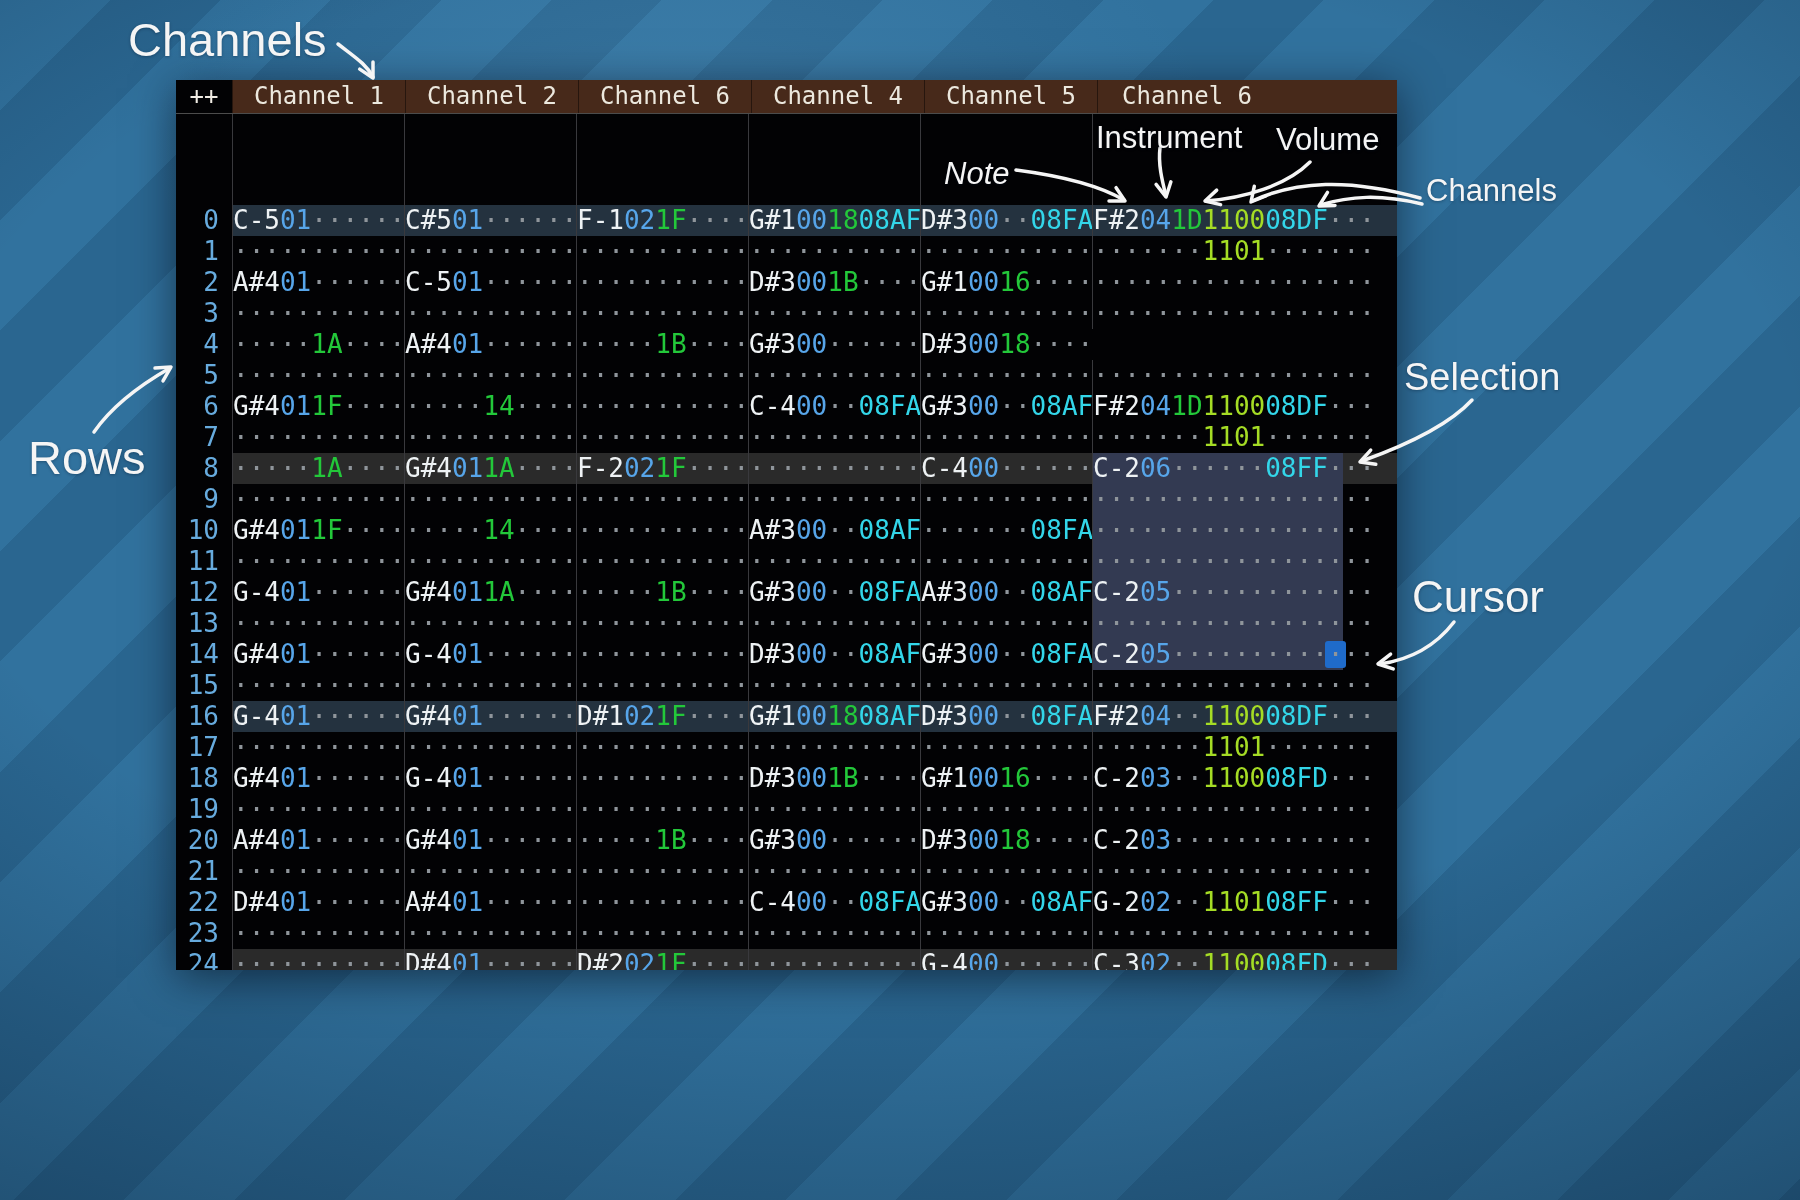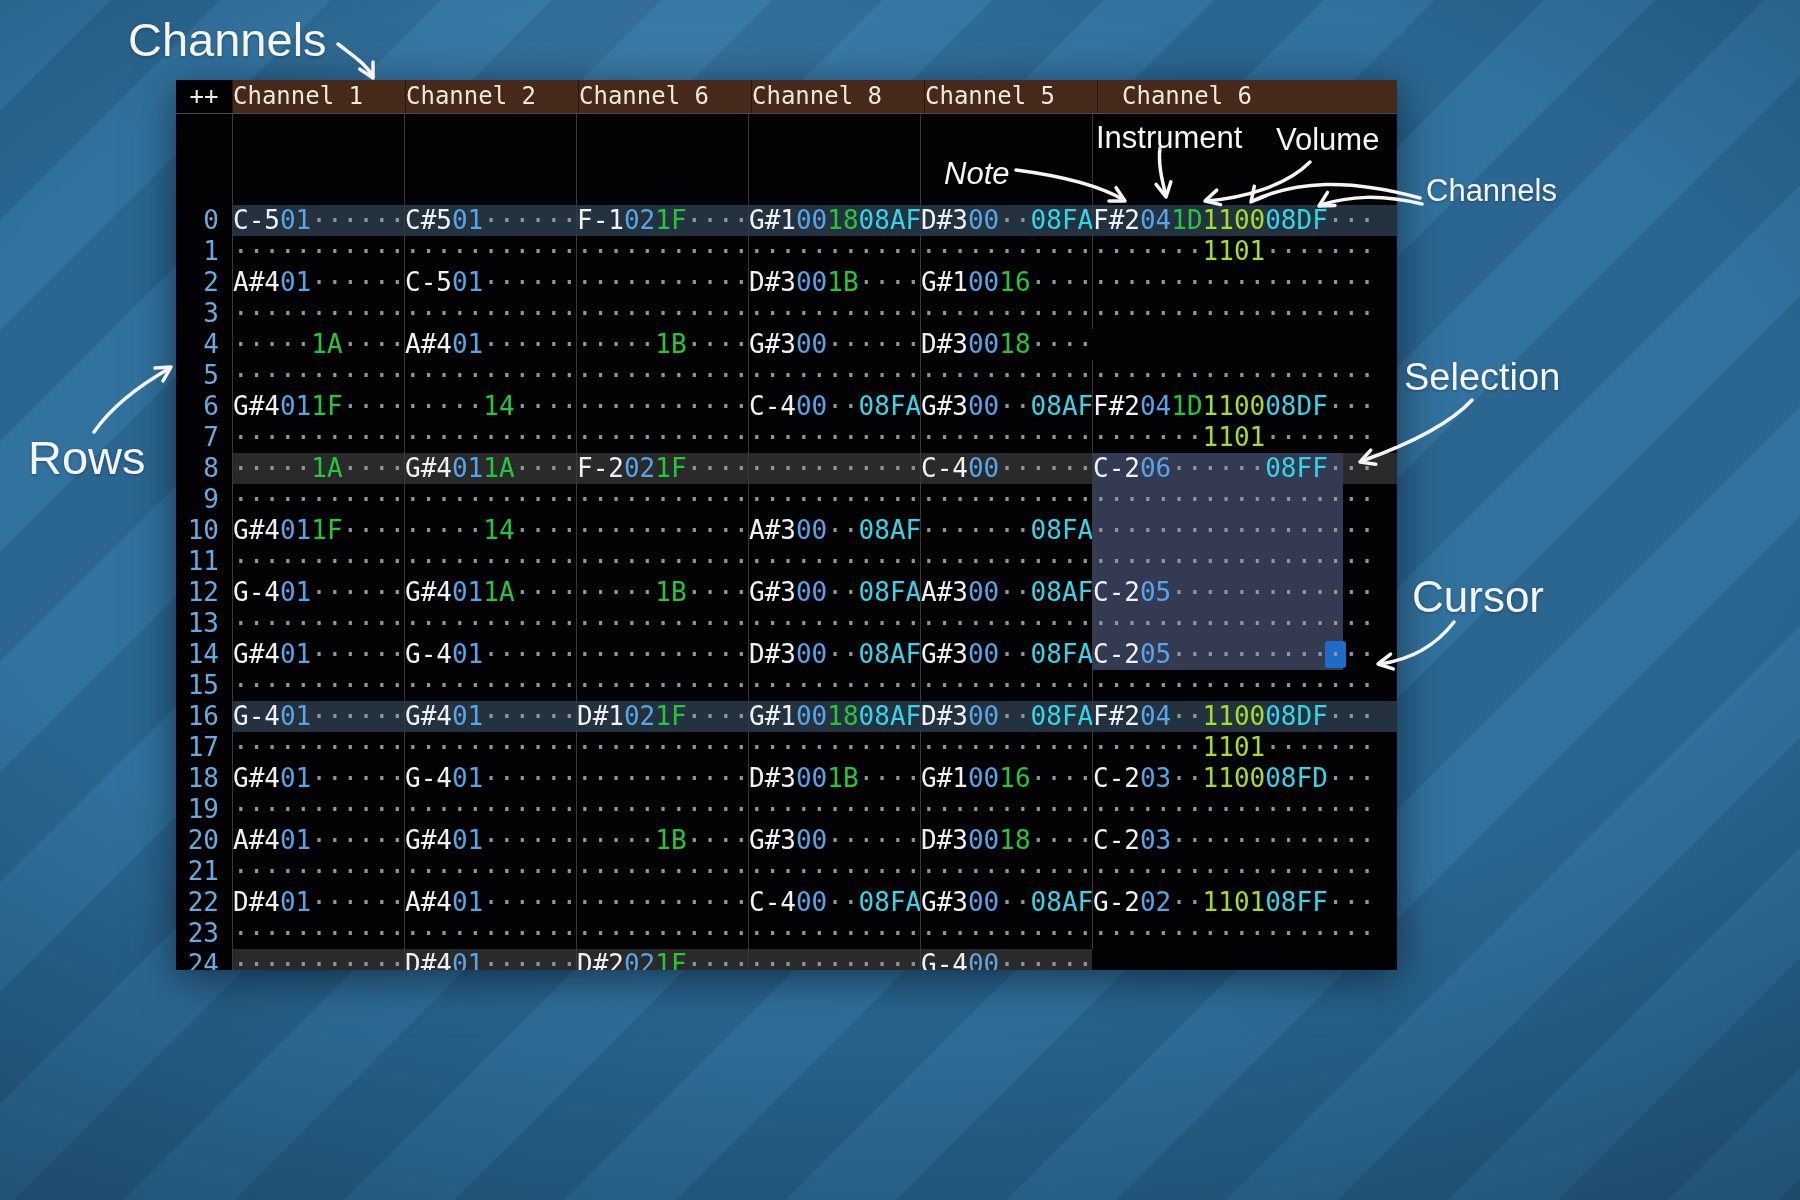--- a/index.html
+++ b/index.html
@@ -16,21 +16,21 @@
   }
   
   #tracker{
     position:absolute;left:176px;top:80px;width:1221px;height:890px;z-index:2;
     background:#020204;box-shadow:0 8px 40px rgba(0,5,15,.55);
     font-family:"DejaVu Sans Mono",monospace;font-size:26px;line-height:31px;
     overflow:hidden;
   }
   #hdr{display:flex;height:33px;line-height:33px;font-size:24px;border-bottom:1px solid #4c4c4c;}
   #hdr-corner{width:56px;background:#020204;color:#f0ece4;text-align:center;flex:none;}
-  .hdr-ch{width:172px;flex:none;background:var(--header_bg);color:#ece8de;text-align:left;
+  .hdr-ch{width:172px;flex:none;background:var(--header_bg);color:#ece8de;text-align:center;
     border-left:1px solid rgba(0,0,0,.45);white-space:nowrap;overflow:hidden;}
   .hdr-ch:last-child{flex:1;text-align:left;padding-left:24px;}
   #pbody{position:relative;}
   .prow{display:flex;height:31px;white-space:nowrap;}
   .prow.gap{height:91px;}
   .prow .rnum{width:56px;flex:none;text-align:right;padding-right:13px;box-sizing:border-box;color:var(--row_number);}
   .cell{width:172px;flex:none;border-left:1px solid #39393d;box-sizing:border-box;
     position:relative;overflow:hidden;}
   .cell.ch6{flex:1;}
   .cell span{position:relative;z-index:2;}
@@ -94,21 +94,21 @@
 <div class="anno" id="anno-selection">Selection</div>
 <div class="anno" id="anno-cursor">Cursor</div>
 
 <div id="tracker">
   <div id="hdr">
     <div id="hdr-corner">++</div>
 
   <div class="hdr-ch">Channel 1</div>
       <div class="hdr-ch">Channel 2</div>
       <div class="hdr-ch">Channel 6</div>
-      <div class="hdr-ch">Channel 8</div>
+      <div class="hdr-ch">Channel 4</div>
       <div class="hdr-ch">Channel 5</div>
       <div class="hdr-ch">Channel 6</div>
     </div>
   <div id="pbody">
 
   <div class="prow gap">
         <div class="rnum"></div>
         <div class="cell"></div>
         <div class="cell"></div>
         <div class="cell"></div>
@@ -331,15 +331,16 @@
         <div class="cell"><span class="dots">···</span><span class="dots">··</span><span class="dots">··</span><span class="dots">····</span></div>
         <div class="cell ch6"><span class="dots">···</span><span class="dots">··</span><span class="dots">··</span><span class="dots">····</span><span class="dots">····</span><span class="dots">···</span></div>
       </div>
       <div class="prow hl-gray">
         <div class="rnum">24</div>
         <div class="cell"><span class="dots">···</span><span class="dots">··</span><span class="dots">··</span><span class="dots">····</span></div>
         <div class="cell"><span class="f-note">D#4</span><span class="f-inst">01</span><span class="dots">··</span><span class="dots">····</span></div>
         <div class="cell"><span class="f-note">D#2</span><span class="f-inst">02</span><span class="f-vol">1F</span><span class="dots">····</span></div>
         <div class="cell"><span class="dots">···</span><span class="dots">··</span><span class="dots">··</span><span class="dots">····</span></div>
         <div class="cell"><span class="f-note">G-4</span><span class="f-inst">00</span><span class="dots">··</span><span class="dots">····</span></div>
+        <div class="cell ch6"><span class="f-note">C-3</span><span class="f-inst">02</span><span class="dots">··</span><span class="f-fxlime">1100</span><span class="f-fx">08FD</span><span class="dots">···</span></div>
       </div>
     </div>
 </div>
 
 </body></html>

